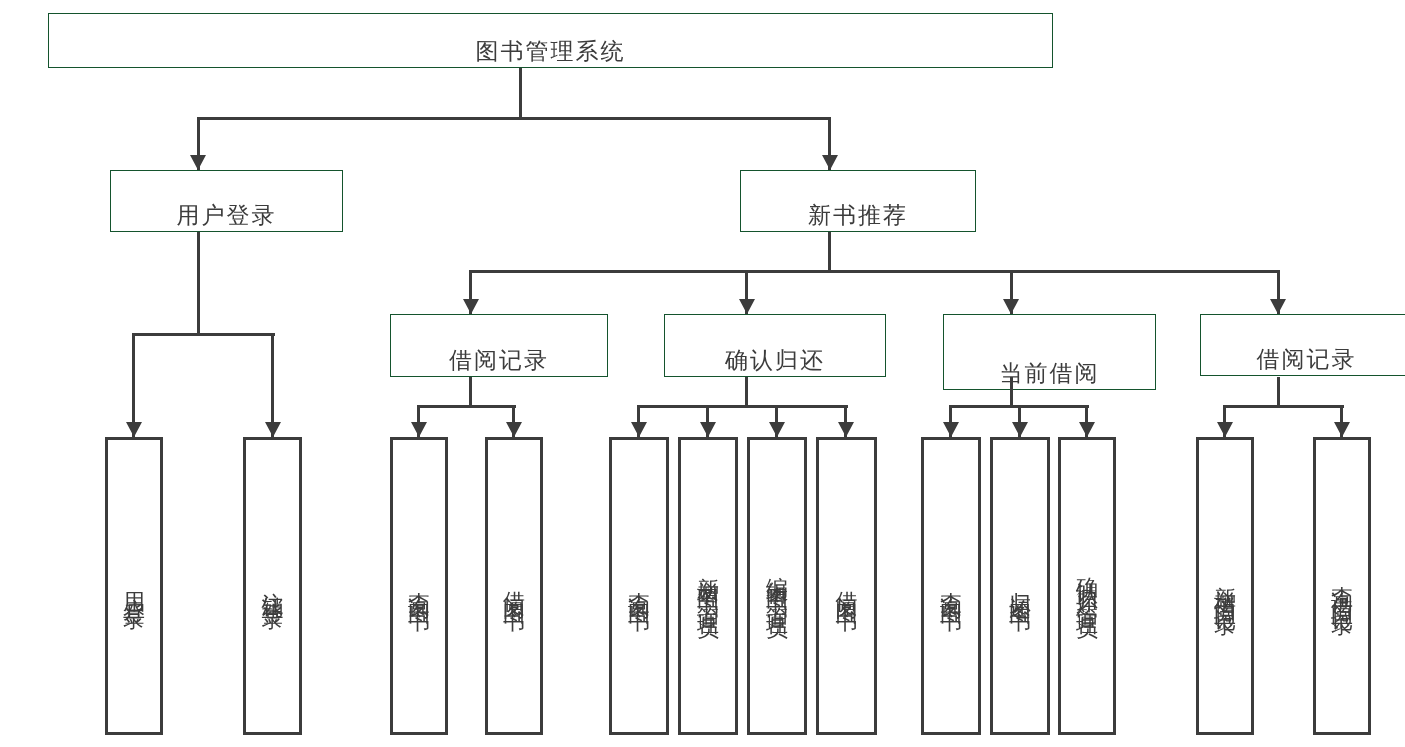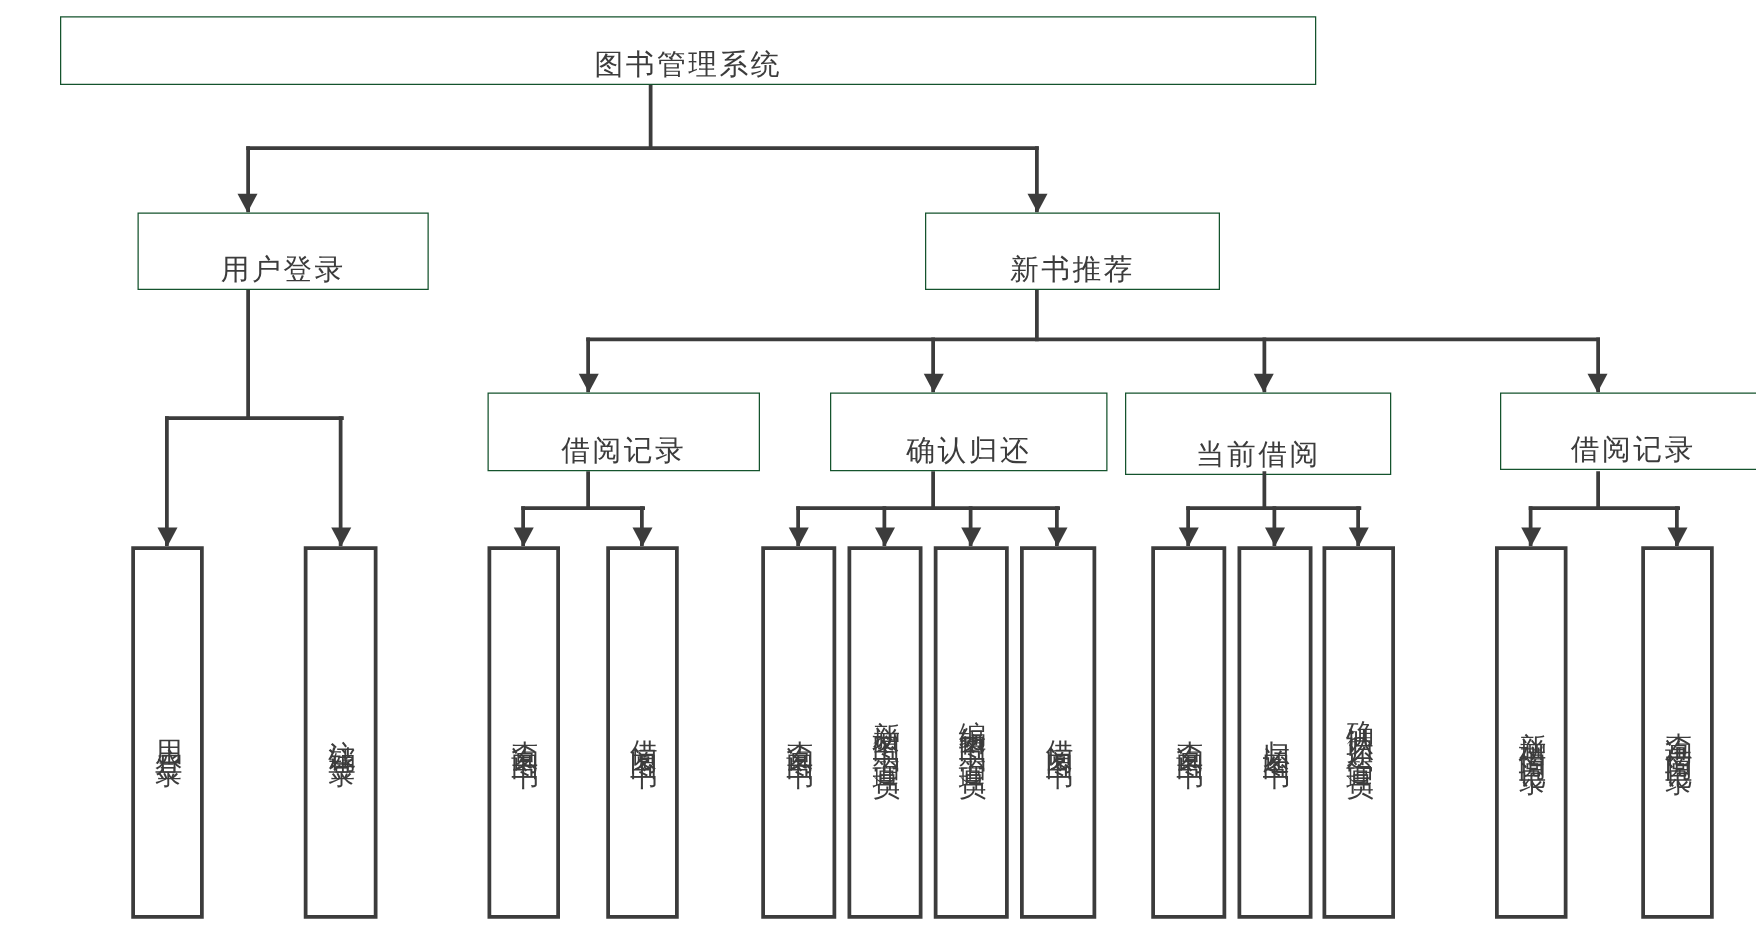--- a/index.html
+++ b/index.html
@@ -73,21 +73,21 @@
   <div class="ah" style="left:739px;top:299px"></div>
   <div class="ah" style="left:1003px;top:299px"></div>
   <div class="ah" style="left:1270px;top:299px"></div>
 
   <div class="hbox" style="left:362px;top:314px;width:218px;height:63px">
     <span class="lbl">借阅记录</span>
   </div>
   <div class="hbox" style="left:636px;top:314px;width:222px;height:63px">
     <span class="lbl">确认归还</span>
   </div>
-  <div class="hbox" style="left:872px;top:314px;width:213px;height:66px">
+  <div class="hbox" style="left:915px;top:314px;width:213px;height:76px">
     <span class="lbl">当前借阅</span>
   </div>
   <div class="hbox" style="left:1172px;top:314px;width:213px;height:62px">
     <span class="lbl">借阅记录</span>
   </div>
 
   <div class="ln" style="left:469px;top:377px;width:3px;height:31px"></div>
   <div class="ln" style="left:417px;top:405px;width:99px;height:3px"></div>
   <div class="ln" style="left:417px;top:405px;width:3px;height:32px"></div>
   <div class="ln" style="left:512px;top:405px;width:3px;height:32px"></div>

